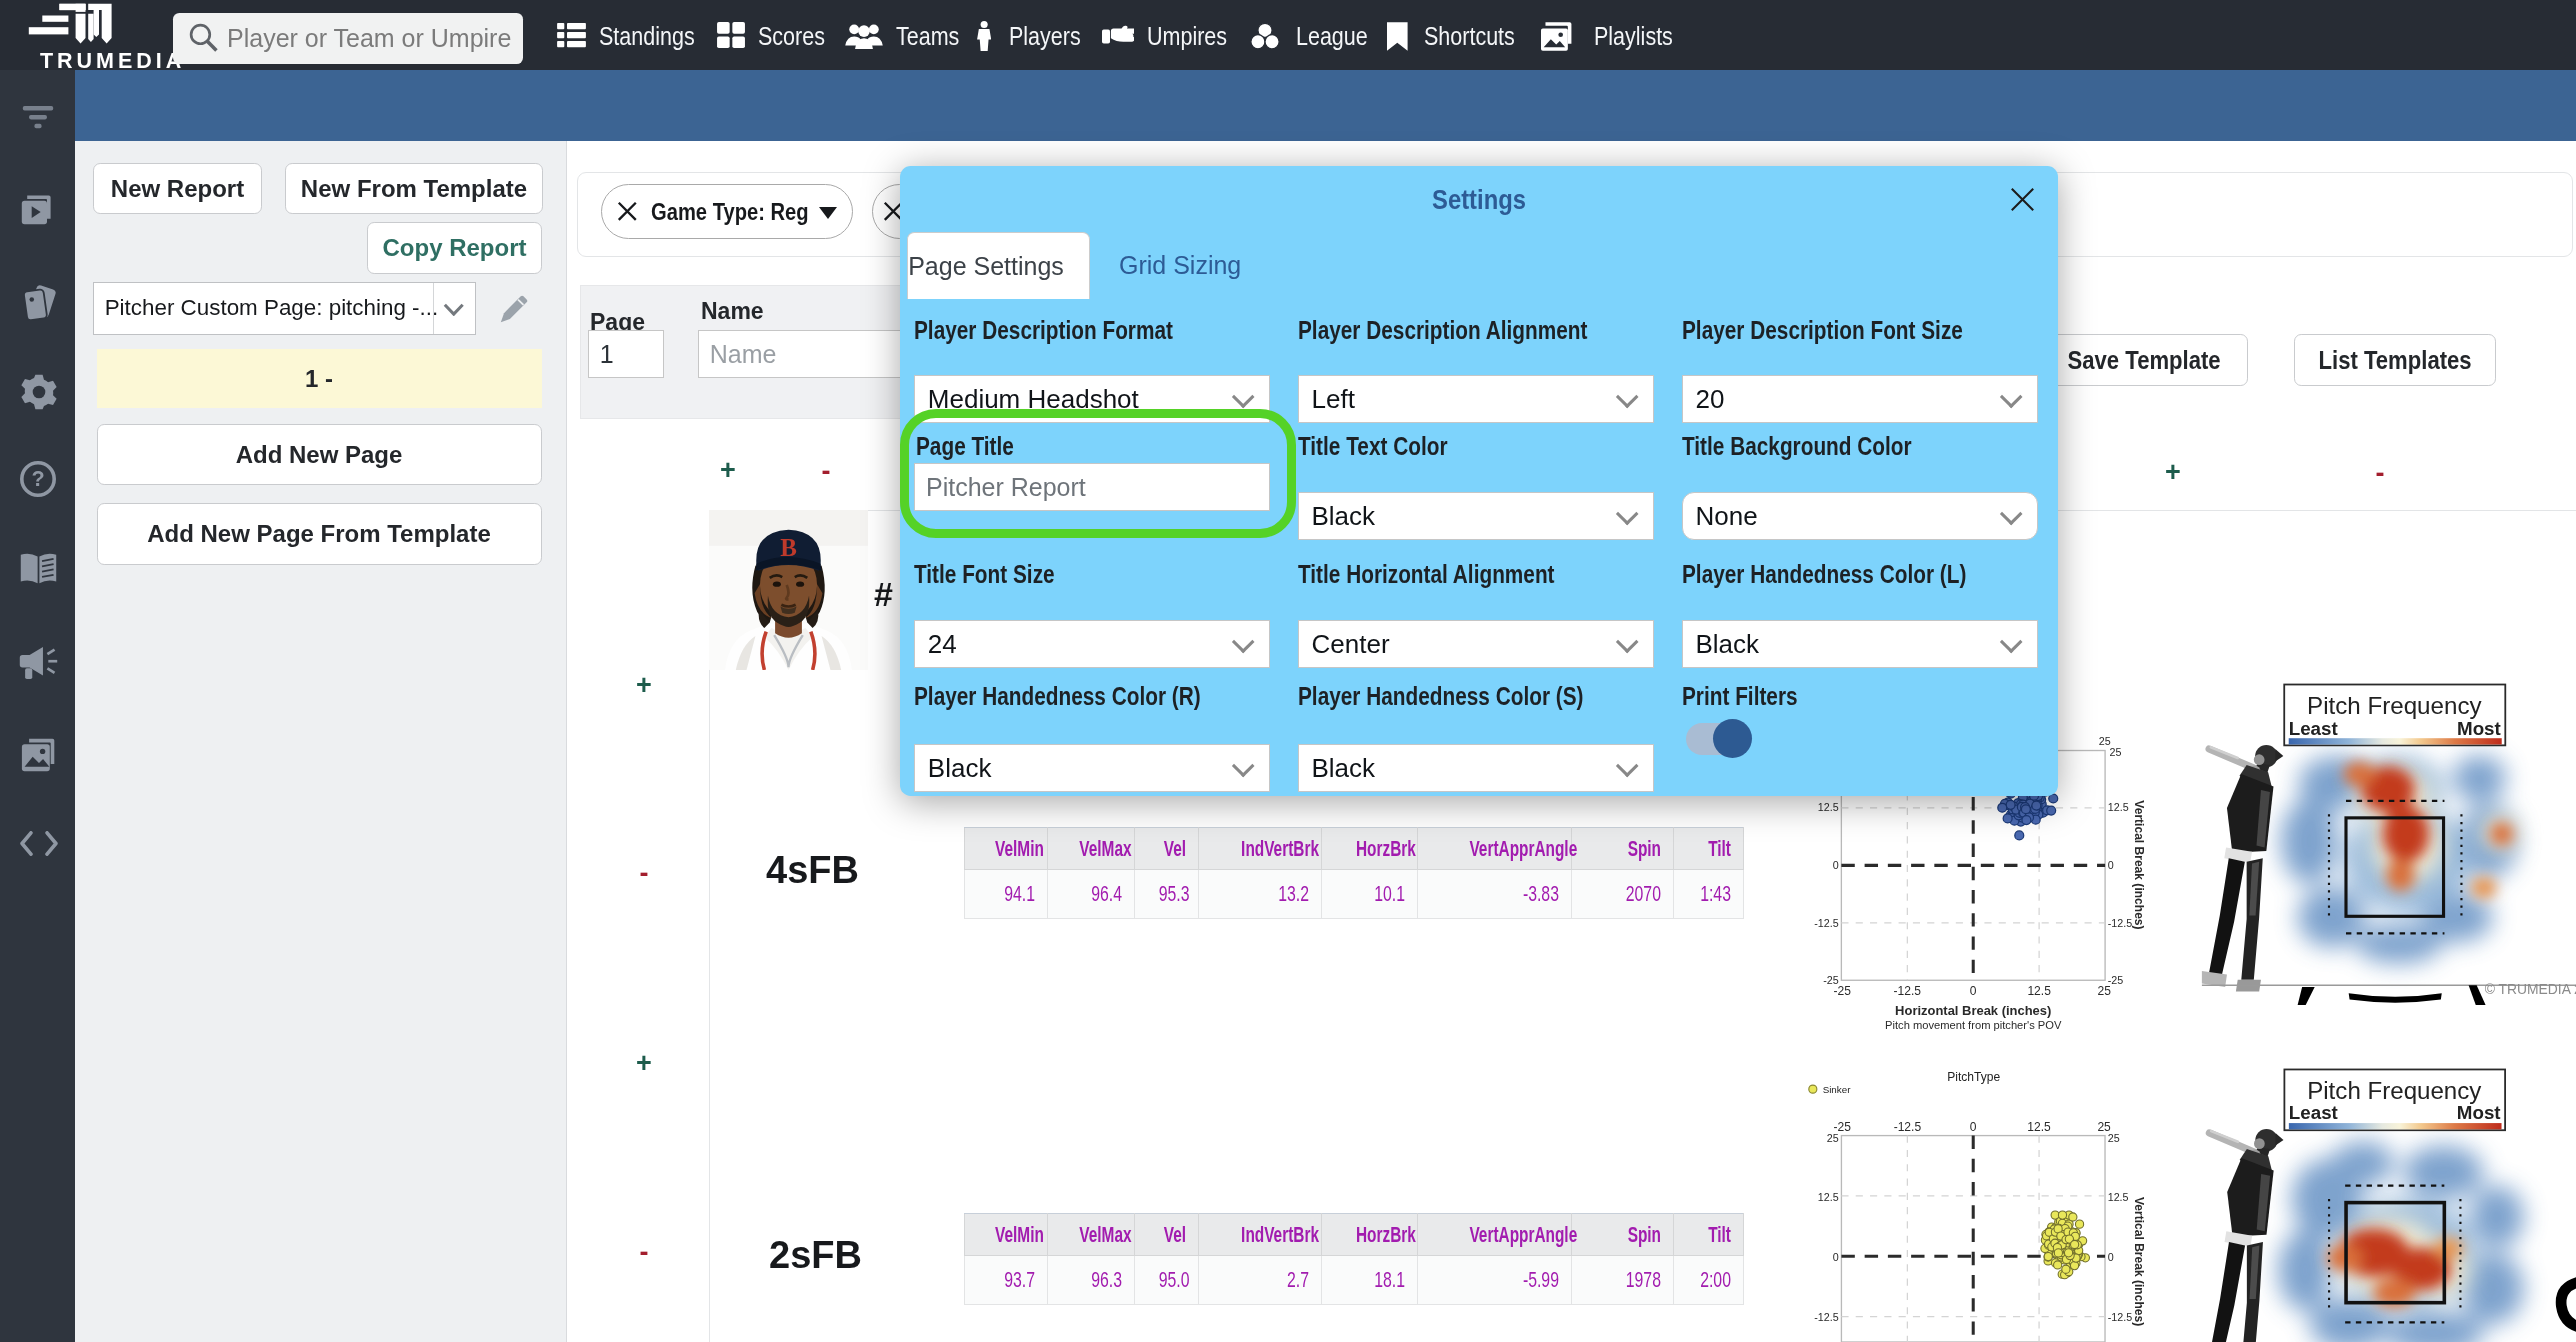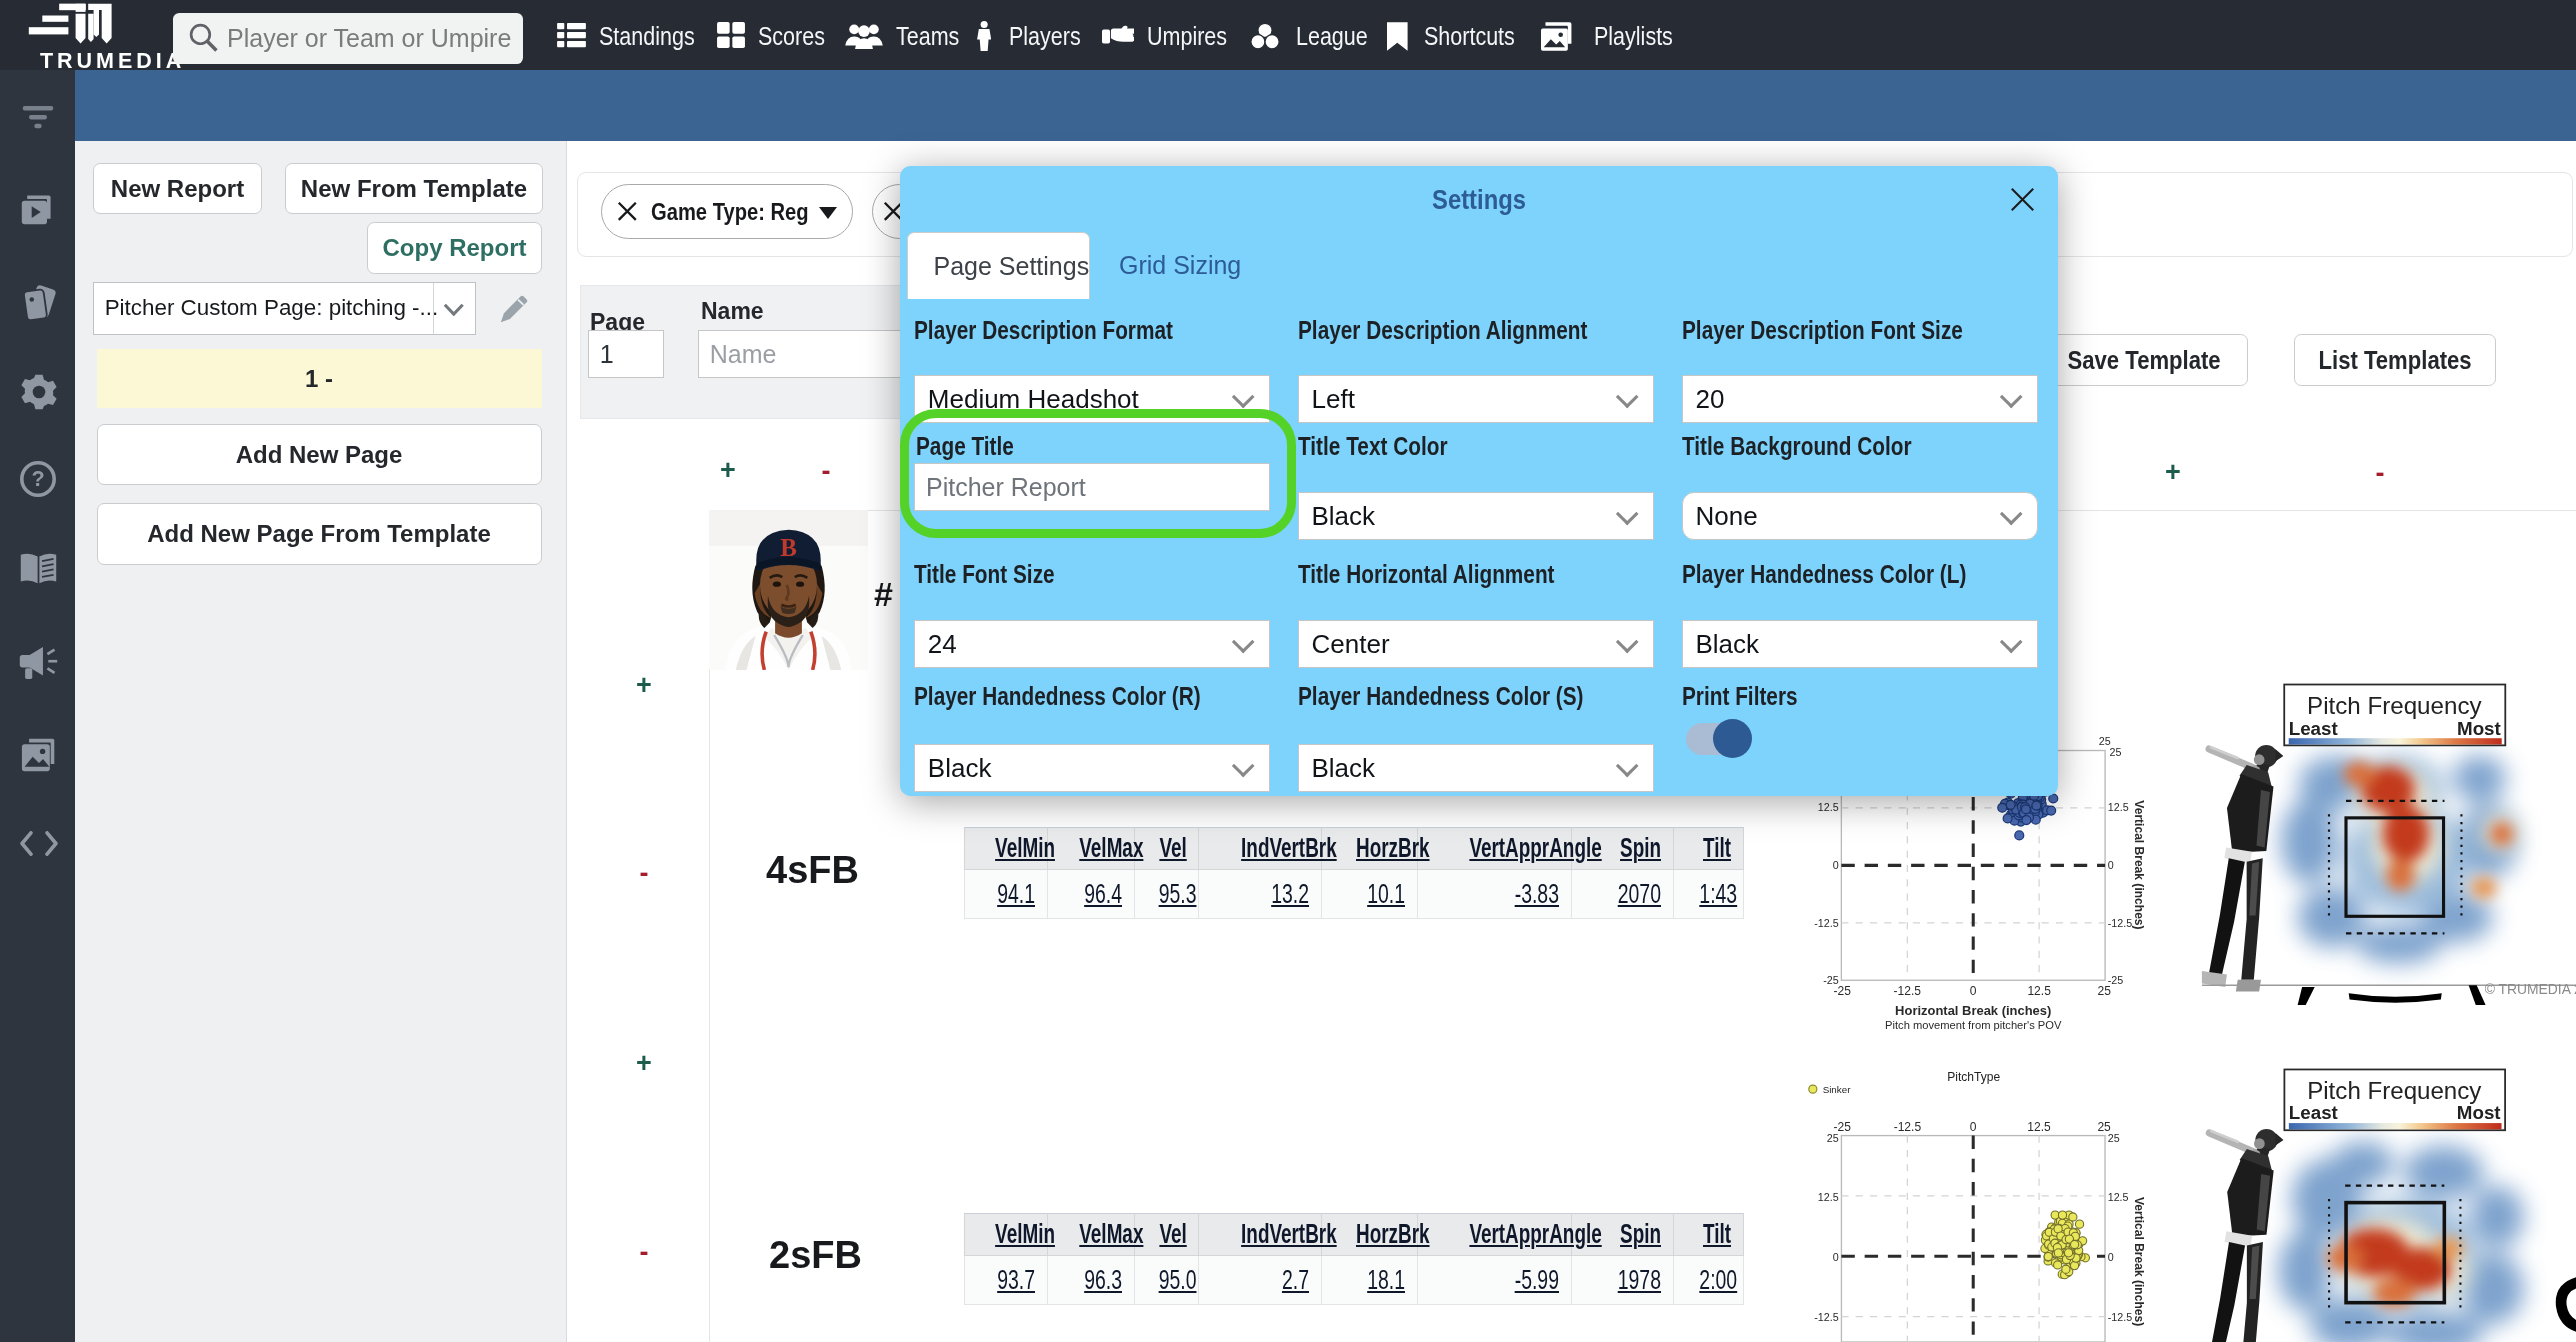--- a/index.html
+++ b/index.html
@@ -25,32 +25,32 @@
   .hline { position:absolute; background:#e3e5e7; height:0.9px; }
   .vline { position:absolute; background:#e3e5e7; width:0.9px; }
   #filterbar { position:absolute; left:577px; top:172px; width:1996px; height:85px; border:0.9px solid #e3e5e7; border-radius:9px; background:#fff;}
   .pill { position:absolute; border:1.8px solid #a9a9a9; border-radius:29.5px; background:#fff; }
   #pagespanel { position:absolute; left:580px; top:285px; width:324px; height:134px; background:#f0f1f3; border:0.9px solid #e6e7e9; border-right:none;}
   .inp { position:absolute; background:#fff; border:0.9px solid #c6c6c6; font-size:25px; color:#2c3238; padding-left:10.7px; }
   .flab { font-size:23px; font-weight:bold; color:#24272b; position:absolute;}
   .pm { position:absolute; transform:translate(-50%,-50%); font-size:27px; font-weight:bold; }
   .plus { color:#1d5c4c; } .minus { color:#a31e2d; }
   
-  table.stats { position:absolute; border-collapse:collapse; font-size:27px; color:#0f172a; table-layout:fixed; width:778px;text-decoration:underline;}
+  table.stats { position:absolute; border-collapse:collapse; font-size:22px; color:#a21caf; table-layout:fixed; width:778px;}
   table.stats th { background:#e9eaeb; font-weight:bold; border:0.9px solid #d5d6d7; border-top:0.9px solid #c7cfd9; text-align:right; padding:0 12.5px; height:42px;}
   table.stats td { background:#fafbfb; border:0.9px solid #e3e4e5; text-align:right; padding:0 12.5px; height:49px; }
   .rowlab { position:absolute; font-size:38px; font-weight:bold; color:#17191c; }
   .thx { display:block; width:100%; text-align:right; transform:scaleX(.7); transform-origin:100% 50%; white-space:nowrap;}
   .tdx { display:block; width:100%; text-align:right; transform:scaleX(.72); transform-origin:100% 50%; white-space:nowrap;}
   
   #modal { position:absolute; left:900px; top:166px; width:1158px; height:630px; background:#7dd3fc;
            border-radius:10.7px; box-shadow:0 5.4px 36px rgba(0,0,0,.35); z-index:50;text-decoration:underline; }
   #modal h1 { position:absolute; left:0; right:0; top:18px; text-align:center; font-size:28px; color:#2d5b95; font-weight:bold; transform:scaleX(.85);}
   #tab1 { position:absolute; left:7.2px; top:66px; width:183px; height:67px; border:0.9px solid #ccc; border-bottom:none;
-          border-radius:7.2px 7.2px 0 0; background:#fff; text-align:right; line-height:67px; font-size:25px; color:#3c4248;}
+          border-radius:7.2px 7.2px 0 0; background:#fff; text-align:left; line-height:67px; font-size:25px; color:#3c4248;}
   #tab2 { position:absolute; left:219px; top:66px; font-size:25px; color:#2d5b95; line-height:67px;}
   .mlab { position:absolute; font-size:26px; font-weight:bold; color:#1d2125; white-space:nowrap; transform:scaleX(.8); transform-origin:0 50%;}
   .sel { position:absolute; width:356px; height:48px; border:0.9px solid #c6c6c6; background:#fff;
          font-size:26px; color:#101418; padding-left:12.5px; line-height:47px;margin-top:28px;}
   .sel:after { content:""; position:absolute; right:18px; top:12.5px; width:13.4px; height:13.4px;
          border-right:3.6px solid #888; border-bottom:3.6px solid #888; transform:rotate(45deg); }
   #greenring { position:absolute; left:0px; top:243px; width:396px; height:129px; border:9.8px solid #55d227; border-radius:36px; }
   #toggle { position:absolute; left:786px; top:557px; width:61px; height:32px; background:#a9bcd3; border-radius:16px;}
   #toggle:after { content:""; position:absolute; right:-5.4px; top:-3.6px; width:39px; height:39px; border-radius:50%; background:#2d5a92;}
 </style>

